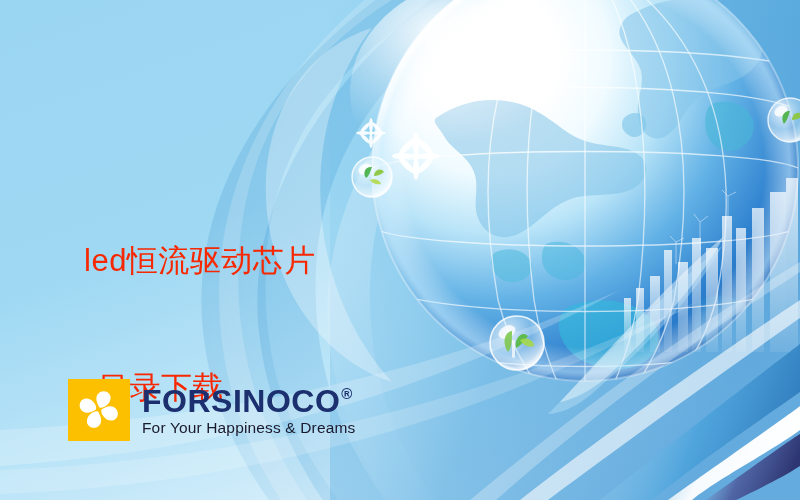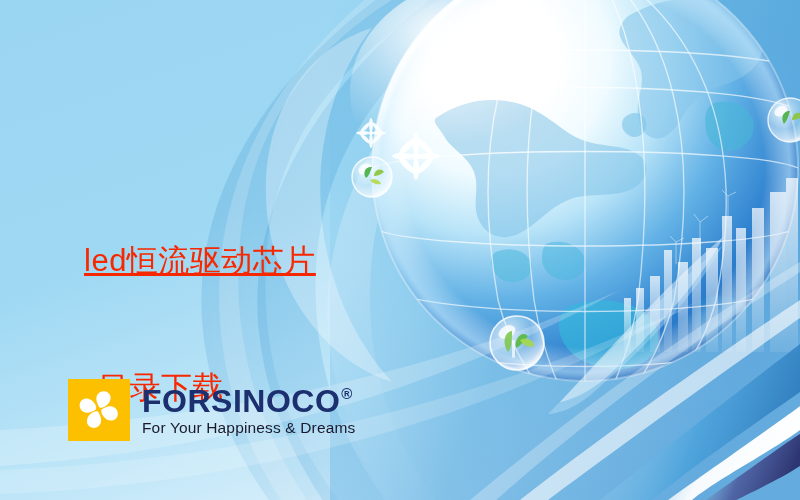--- a/index.html
+++ b/index.html
@@ -35,21 +35,20 @@
     z-index: 40;
     line-height: 1.30;
     color: #f72800;
     font-size: 30px;
     letter-spacing: 0.5px;
     white-space: pre;
   }
   #headline .l1 {
     display: block;
     font-size: 31px;
-    text-decoration: underline;
   }
   #headline .l2 {
     display: block;
     padding-left: 14px;
     margin-top: 9px;
     font-size: 31px;
   }
 
   
   #logo {

